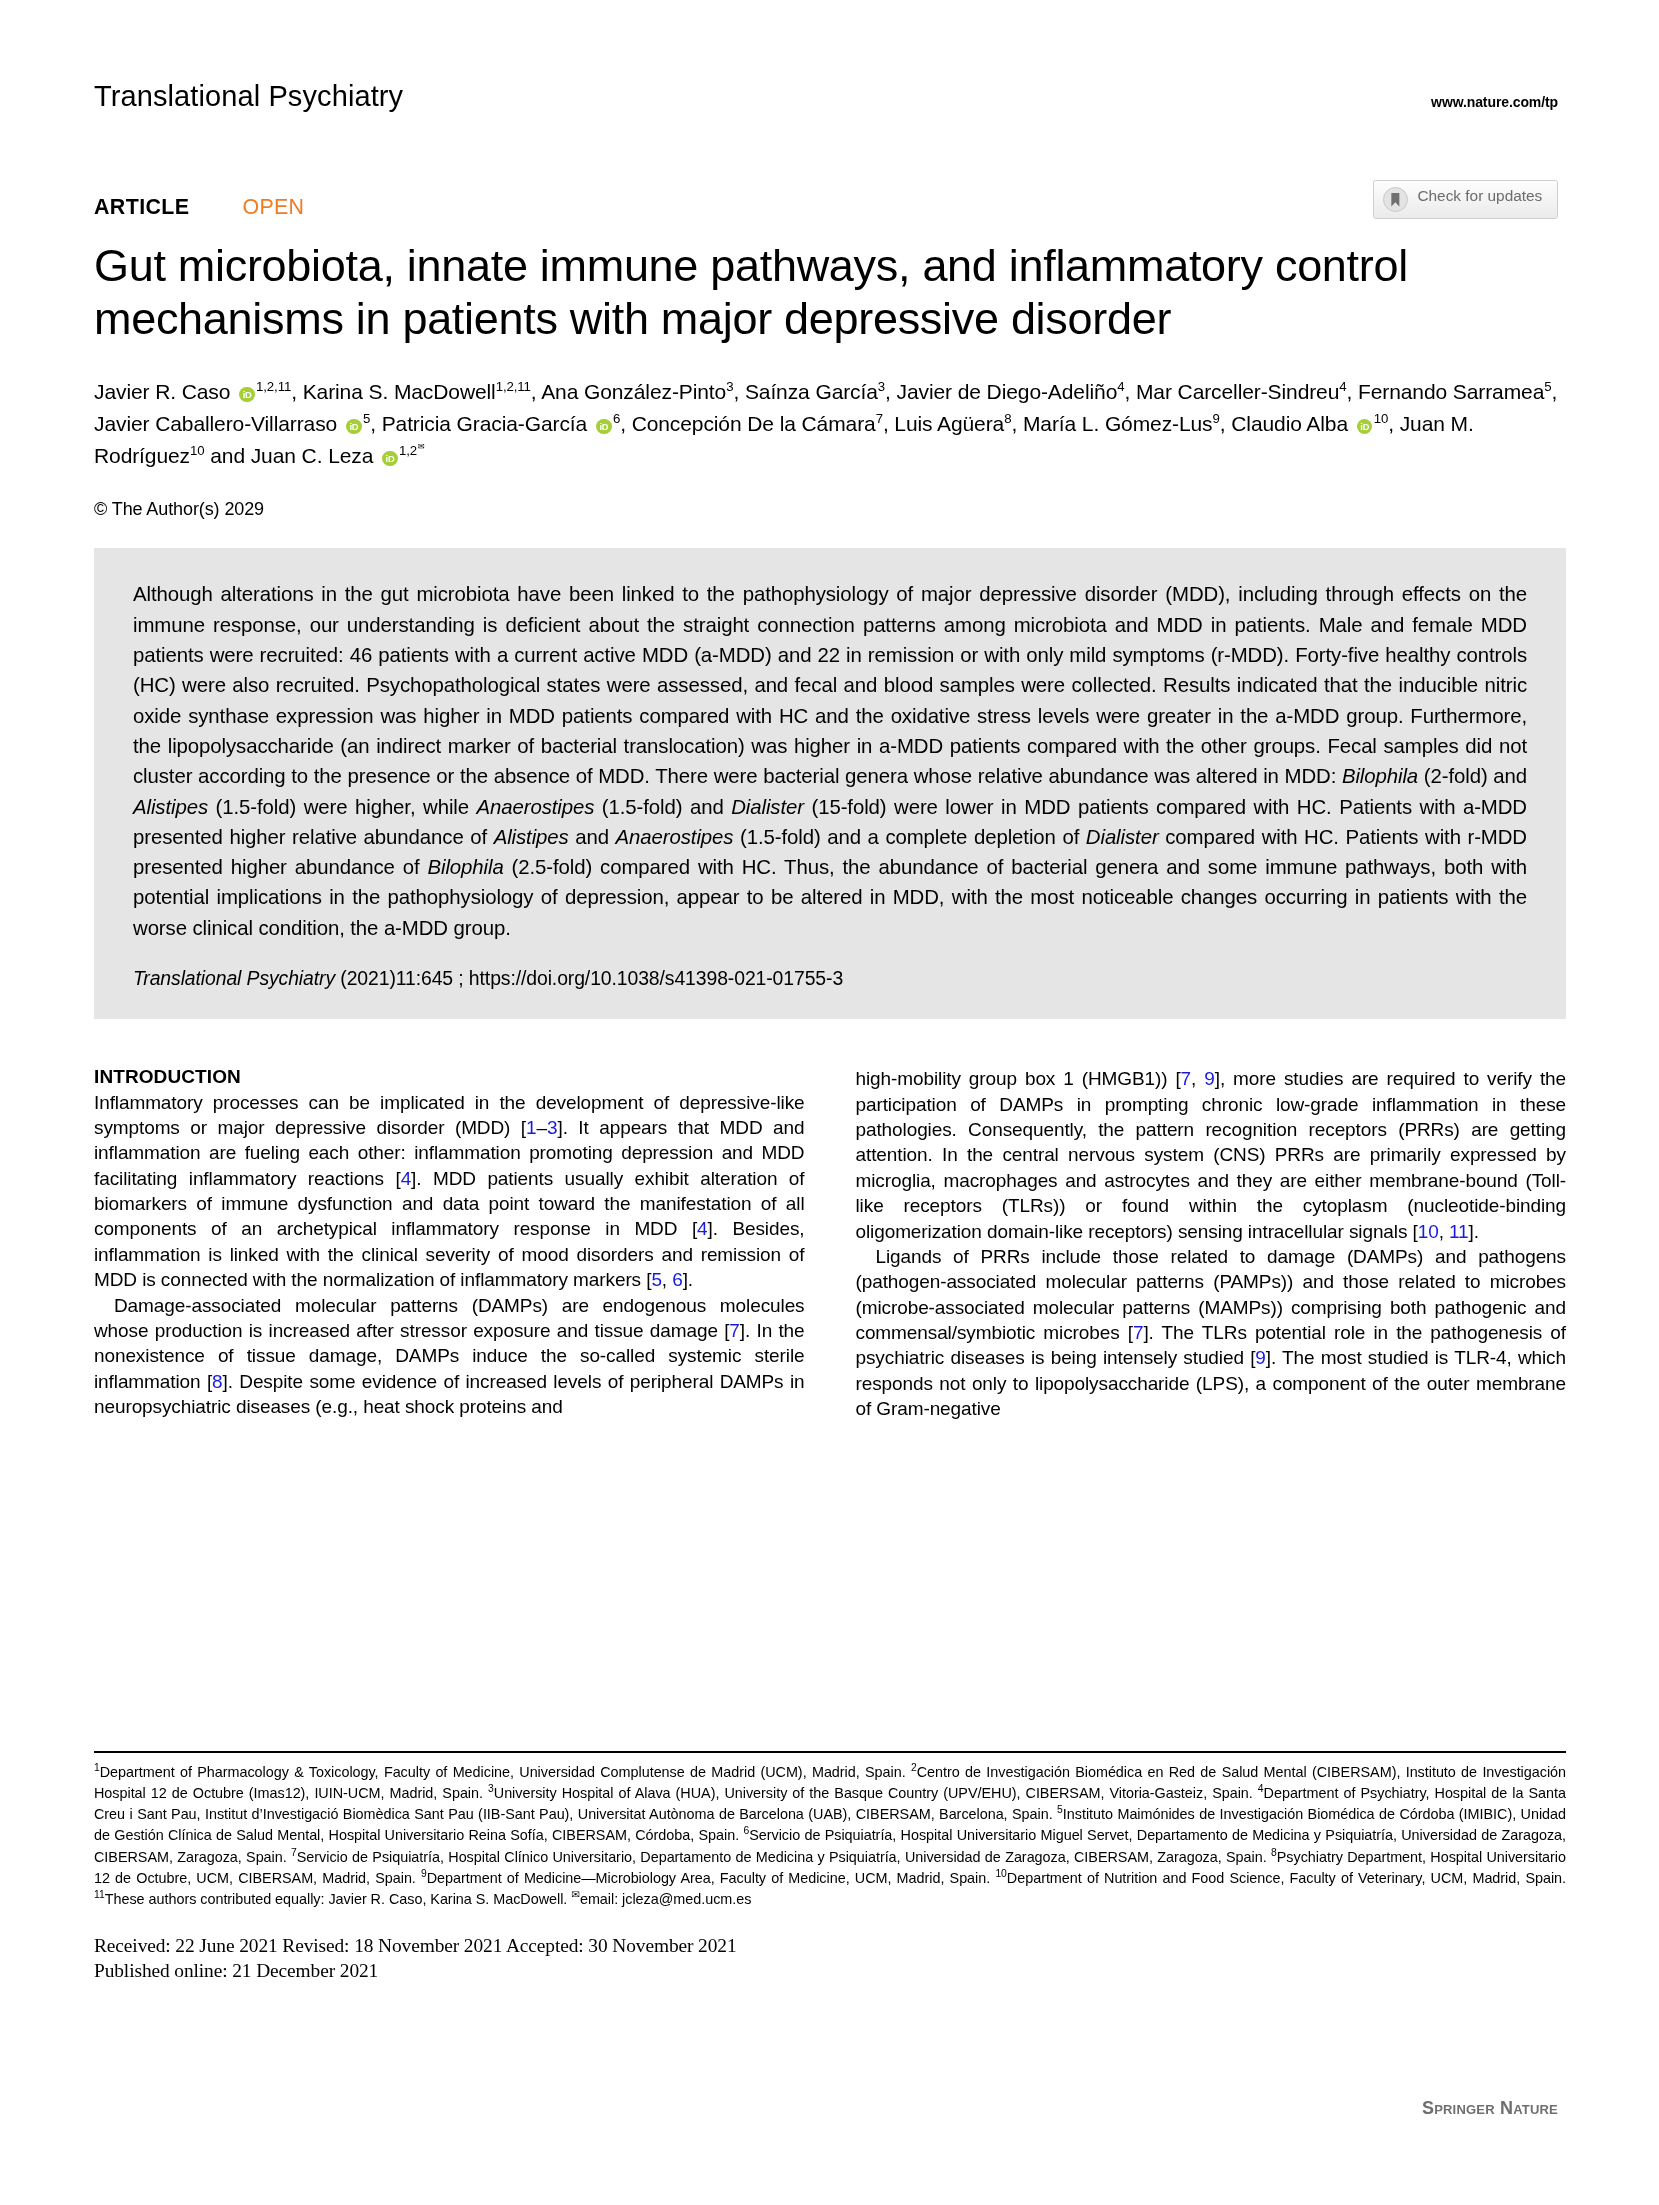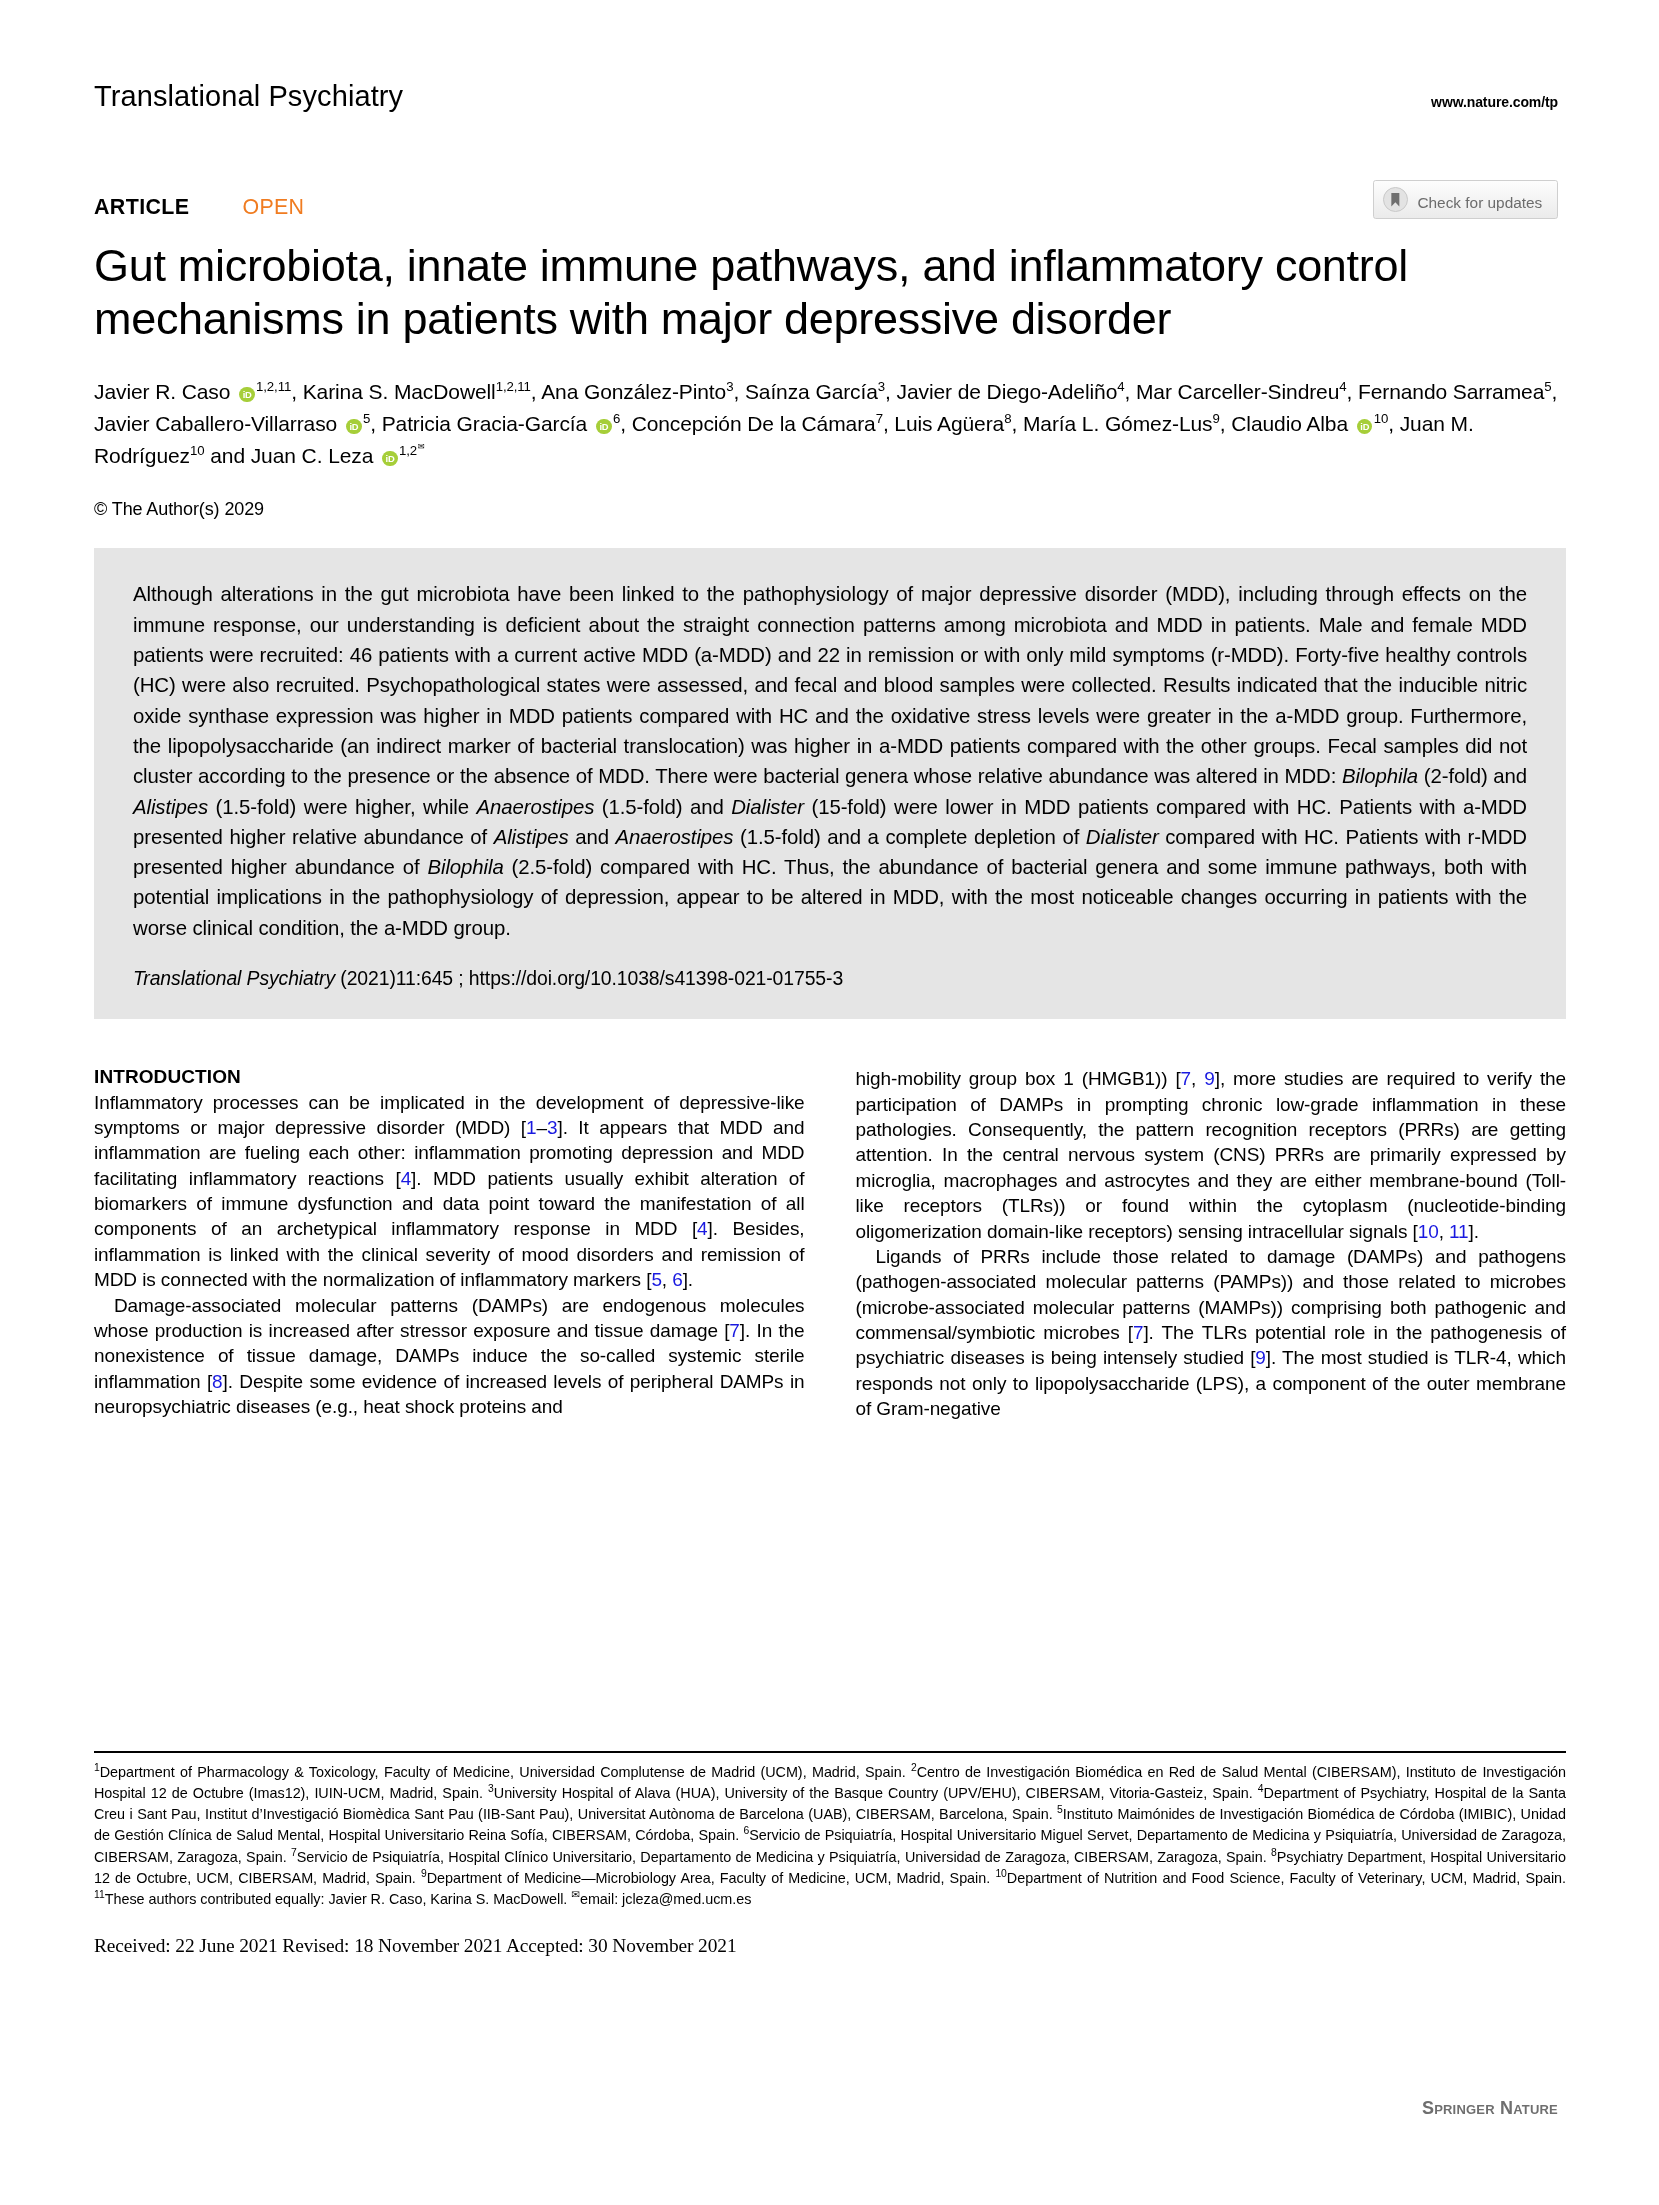--- a/index.html
+++ b/index.html
@@ -64,21 +64,21 @@
     letter-spacing: 0.3px;
     color: #f07c21;
     display: inline-block;
     margin-left: 50px;
   }
   .check-updates {
     position: absolute;
     right: 0;
     top: -14.7px;
     display: flex;
-    align-items: flex-end;
+    align-items: flex-start;
     gap: 9.4px;
     padding: 6px 14.7px 6px 8.7px;
     border: 0.7px solid #cfcfcf;
     border-radius: 2.7px;
     background: linear-gradient(180deg, #fdfdfd 0%, #ebebeb 100%);
   }
   .check-updates .badge-icon {
     width: 23px;
     height: 23px;
     border-radius: 50%;
@@ -282,19 +282,20 @@
       <p class="body-p">high-mobility group box 1 (HMGB1)) [<span class="ref">7</span>, <span class="ref">9</span>], more studies are required to verify the participation of DAMPs in prompting chronic low-grade inflammation in these pathologies. Consequently, the pattern recognition receptors (PRRs) are getting attention. In the central nervous system (CNS) PRRs are primarily expressed by microglia, macrophages and astrocytes and they are either membrane-bound (Toll-like receptors (TLRs)) or found within the cytoplasm (nucleotide-binding oligomerization domain-like receptors) sensing intracellular signals [<span class="ref">10</span>, <span class="ref">11</span>].</p>
       <p class="body-p">Ligands of PRRs include those related to damage (DAMPs) and pathogens (pathogen-associated molecular patterns (PAMPs)) and those related to microbes (microbe-associated molecular patterns (MAMPs)) comprising both pathogenic and commensal/symbiotic microbes [<span class="ref">7</span>]. The TLRs potential role in the pathogenesis of psychiatric diseases is being intensely studied [<span class="ref">9</span>]. The most studied is TLR-4, which responds not only to lipopolysaccharide (LPS), a component of the outer membrane of Gram-negative</p>
     </div>
   </div>
 
   <div class="footnote-wrap">
     <hr class="footnote-rule">
     <div class="affiliations"><sup>1</sup>Department of Pharmacology &amp; Toxicology, Faculty of Medicine, Universidad Complutense de Madrid (UCM), Madrid, Spain. <sup>2</sup>Centro de Investigación Biomédica en Red de Salud Mental (CIBERSAM), Instituto de Investigación Hospital 12 de Octubre (Imas12), IUIN-UCM, Madrid, Spain. <sup>3</sup>University Hospital of Alava (HUA), University of the Basque Country (UPV/EHU), CIBERSAM, Vitoria-Gasteiz, Spain. <sup>4</sup>Department of Psychiatry, Hospital de la Santa Creu i Sant Pau, Institut d’Investigació Biomèdica Sant Pau (IIB-Sant Pau), Universitat Autònoma de Barcelona (UAB), CIBERSAM, Barcelona, Spain. <sup>5</sup>Instituto Maimónides de Investigación Biomédica de Córdoba (IMIBIC), Unidad de Gestión Clínica de Salud Mental, Hospital Universitario Reina Sofía, CIBERSAM, Córdoba, Spain. <sup>6</sup>Servicio de Psiquiatría, Hospital Universitario Miguel Servet, Departamento de Medicina y Psiquiatría, Universidad de Zaragoza, CIBERSAM, Zaragoza, Spain. <sup>7</sup>Servicio de Psiquiatría, Hospital Clínico Universitario, Departamento de Medicina y Psiquiatría, Universidad de Zaragoza, CIBERSAM, Zaragoza, Spain. <sup>8</sup>Psychiatry Department, Hospital Universitario 12 de Octubre, UCM, CIBERSAM, Madrid, Spain. <sup>9</sup>Department of Medicine—Microbiology Area, Faculty of Medicine, UCM, Madrid, Spain. <sup>10</sup>Department of Nutrition and Food Science, Faculty of Veterinary, UCM, Madrid, Spain. <sup>11</sup>These authors contributed equally: Javier R. Caso, Karina S. MacDowell. <sup>✉</sup>email: jcleza@med.ucm.es</div>
     <div class="dates">
       <div>Received: 22 June 2021 Revised: 18 November 2021 Accepted: 30 November 2021</div>
+      <div>Published online: 21 December 2021</div>
     </div>
   </div>
 
   <div class="publisher">Springer Nature</div>
 
 </div>
 
 
 </body></html>

